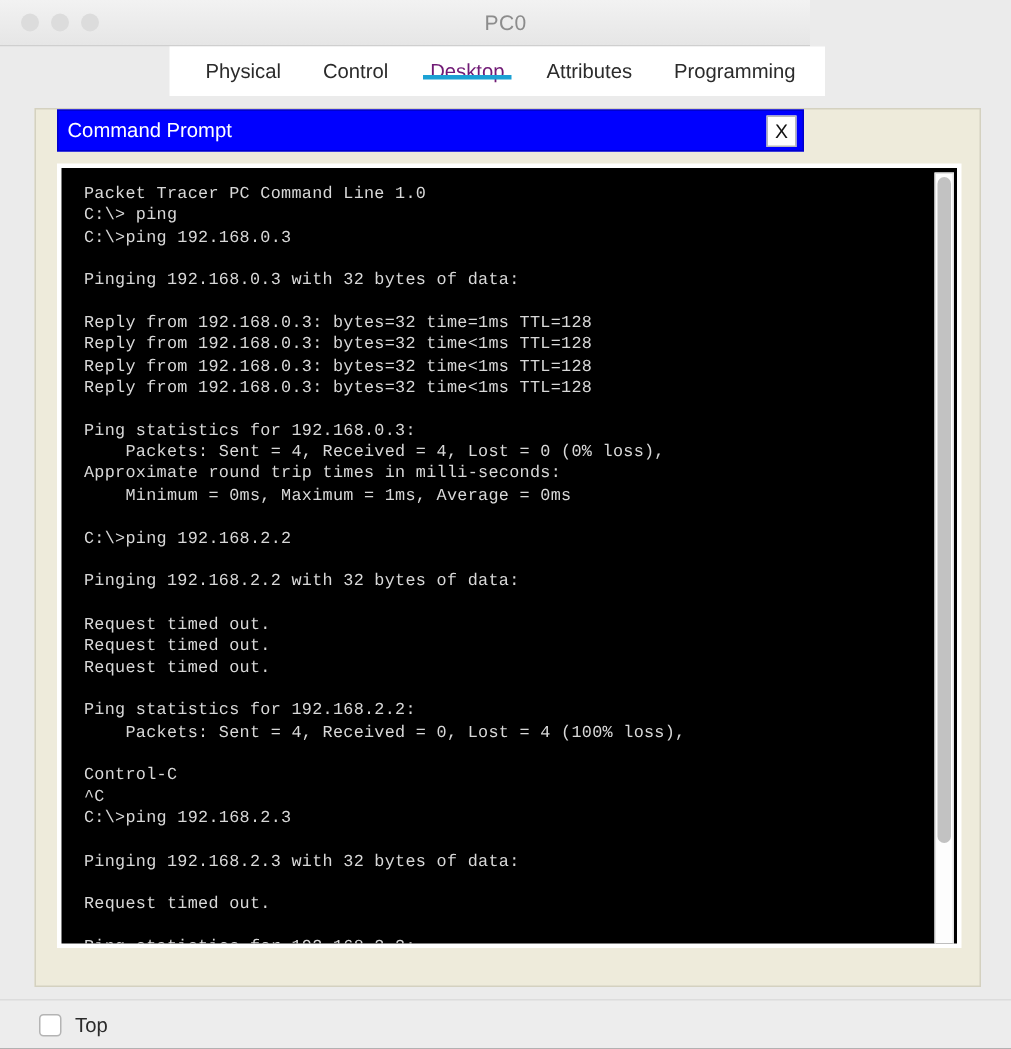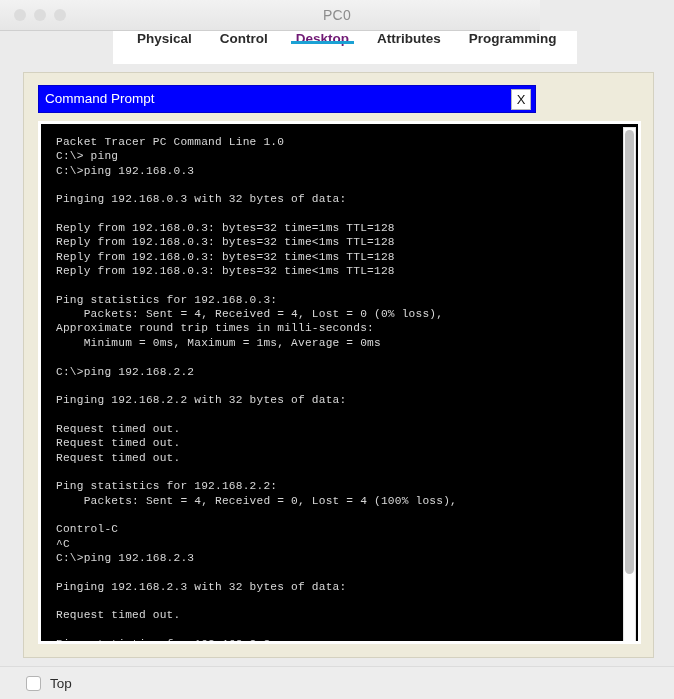--- a/index.html
+++ b/index.html
@@ -52,23 +52,22 @@
     left: 0; top: 31px;
     width: 674px; height: 33px;
     background: #ebebeb;
   }
   #tab-strip {
     position: absolute;
     left: 113px; top: 0;
     height: 33px;
     background: #ffffff;
     display: flex;
-    align-items: flex-start;
+    align-items: center;
     padding: 0 6px 0 10px;
-    font-weight: bold;
   }
   .tab {
     display: flex;
     align-items: center;
     padding: 0 14px;
     font-size: 13.5px;
     color: #2b2b2b;
     position: relative;
     cursor: default;
     white-space: nowrap;
@@ -91,21 +90,21 @@
     left: 23px; top: 72px;
     width: 631px; height: 586px;
     background: #eeebdb;
     border: 1px solid #d4d1c0;
     box-sizing: border-box;
   }
 
   
   #cmd-window {
     position: absolute;
-    left: 14px; top: 12px;
+    left: 14px; top: 0;
     width: 498px;
     height: 559px;
   }
   #cmd-titlebar {
     position: relative;
     height: 28px;
     background: #0000ff;
     border: 1px solid #0000cc;
     box-sizing: border-box;
   }

